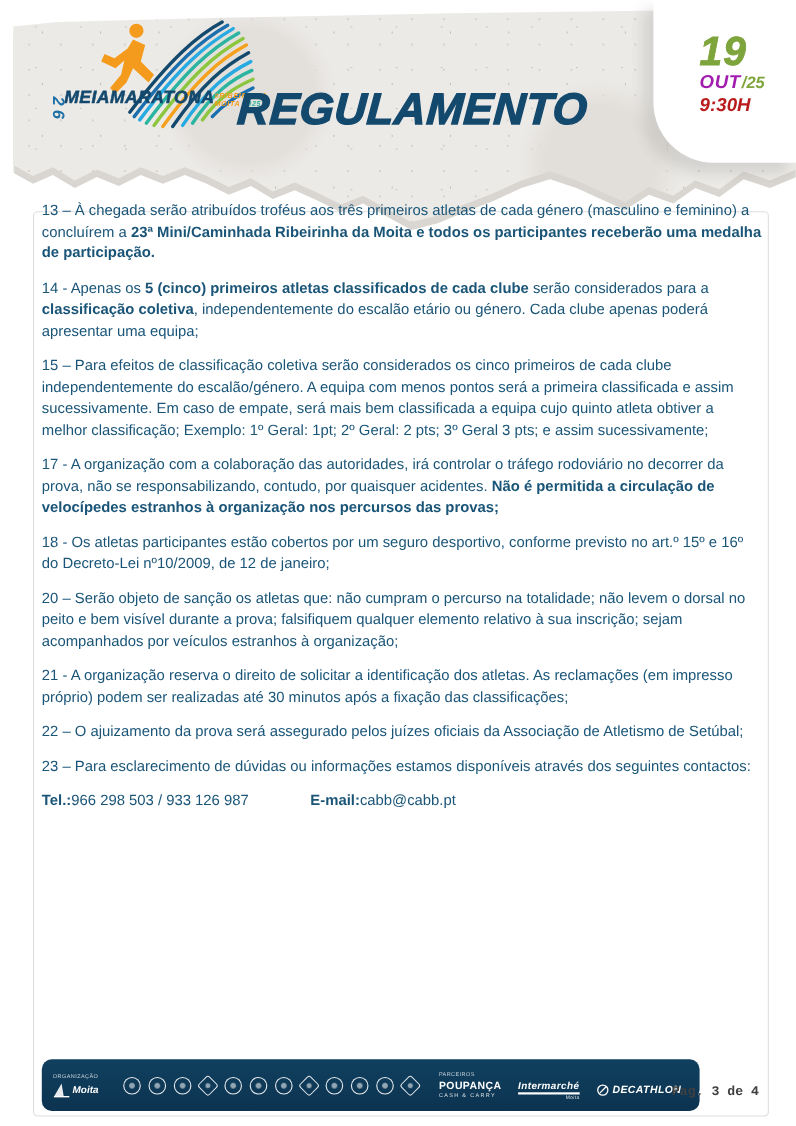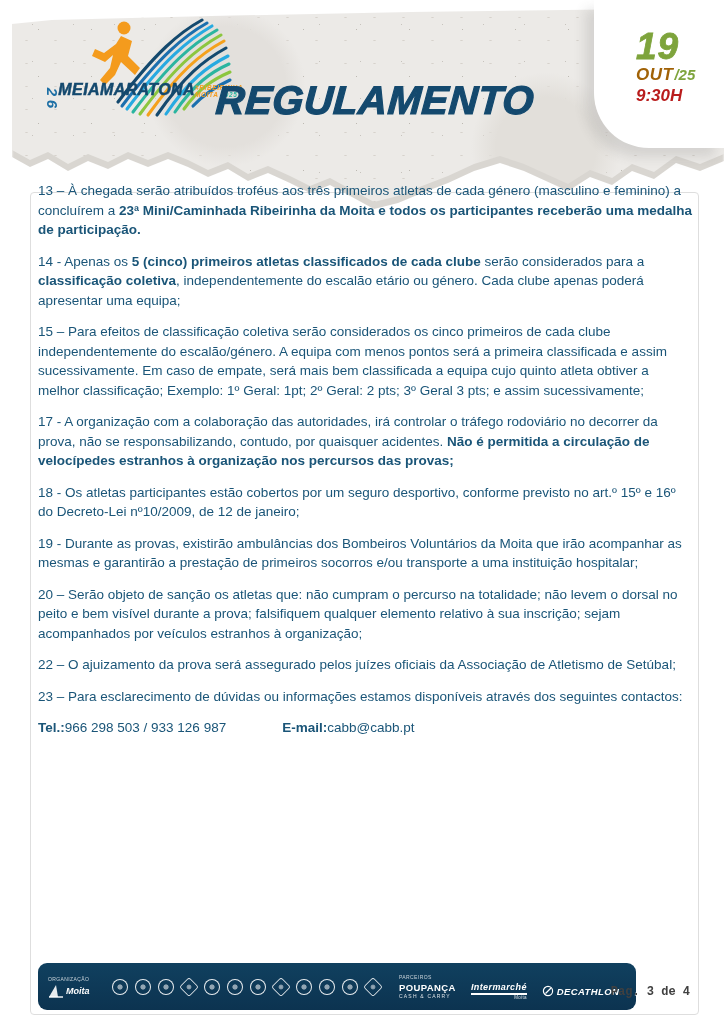--- a/index.html
+++ b/index.html
@@ -55,21 +55,21 @@
   }
   
   .date-badge{
     position:absolute;top:0;right:0;width:130px;height:148px;background:#fff;
     border-bottom-left-radius:55px;z-index:2;
     box-shadow:-9px 9px 12px rgba(70,70,70,.14);
     padding:30px 12px 0 42px;box-sizing:border-box;
   }
   .badge-day{font-size:37px;line-height:34px;font-weight:bold;font-style:italic;color:#7ea43c;-webkit-text-stroke:.8px #7ea43c;letter-spacing:1px;}
   .badge-month-row{display:flex;align-items:baseline;margin-top:1px;}
-  .badge-month{font-size:17px;font-weight:bold;font-style:italic;color:#a16207;letter-spacing:.5px;}
+  .badge-month{font-size:17px;font-weight:bold;font-style:italic;color:#a21caf;letter-spacing:.5px;}
   .badge-year{font-size:15px;font-weight:bold;font-style:italic;color:#7ea43c;margin-left:1px;}
   .badge-time{font-size:17px;font-weight:bold;font-style:italic;color:#b91c1c;margin-top:1px;}
   
   .card{
     position:absolute;left:30px;top:192px;width:667px;height:821px;
     border:1px solid #dedede;border-radius:4px;background:#fff;z-index:0;
   }
   .paragraphs{position:absolute;left:38px;top:181px;width:655px;z-index:2;}
   .paragraphs p{margin:0 0 12px 0;font-size:13.5px;line-height:19.5px;color:#1a5578;}
   .paragraphs .b{font-weight:bold;}
@@ -167,22 +167,22 @@
 
   <div class="card"></div>
 
   <div class="paragraphs">
 
   <p><span>13 – À chegada serão atribuídos troféus aos três primeiros atletas de cada género (masculino e feminino) a concluírem a </span><span class="b">23ª Mini/Caminhada Ribeirinha da Moita e todos os participantes receberão uma medalha de participação.</span></p>
       <p><span>14 - Apenas os </span><span class="b">5 (cinco) primeiros atletas classificados de cada clube</span><span> serão considerados para a </span><span class="b">classificação coletiva</span><span>, independentemente do escalão etário ou género. Cada clube apenas poderá apresentar uma equipa;</span></p>
       <p><span>15 – Para efeitos de classificação coletiva serão considerados os cinco primeiros de cada clube independentemente do escalão/género. A equipa com menos pontos será a primeira classificada e assim sucessivamente. Em caso de empate, será mais bem classificada a equipa cujo quinto atleta obtiver a melhor classificação; Exemplo: 1º Geral: 1pt; 2º Geral: 2 pts; 3º Geral 3 pts; e assim sucessivamente;</span></p>
       <p><span>17 - A organização com a colaboração das autoridades, irá controlar o tráfego rodoviário no decorrer da prova, não se responsabilizando, contudo, por quaisquer acidentes. </span><span class="b">Não é permitida a circulação de velocípedes estranhos à organização nos percursos das provas;</span></p>
       <p><span>18 - Os atletas participantes estão cobertos por um seguro desportivo, conforme previsto no art.º 15º e 16º do Decreto-Lei nº10/2009, de 12 de janeiro;</span></p>
-      <p><span>19 - Durante as provas, existirão ambulâncias dos Bombeiros Voluntários da Moita que irão acompanhar as mesmas e garantirão a prestação de primeiros socorros e/ou transporte a uma instituição hospitalar;</span></p>
       <p><span>20 – Serão objeto de sanção os atletas que: não cumpram o percurso na totalidade; não levem o dorsal no peito e bem visível durante a prova; falsifiquem qualquer elemento relativo à sua inscrição; sejam acompanhados por veículos estranhos à organização;</span></p>
+      <p><span>21 - A organização reserva o direito de solicitar a identificação dos atletas. As reclamações (em impresso próprio) podem ser realizadas até 30 minutos após a fixação das classificações;</span></p>
       <p><span>22 – O ajuizamento da prova será assegurado pelos juízes oficiais da Associação de Atletismo de Setúbal;</span></p>
       <p><span>23 – Para esclarecimento de dúvidas ou informações estamos disponíveis através dos seguintes contactos:</span></p>
       <div class="contact-row">
         <span class="b">Tel.: </span>
         <span>966 298 503 / 933 126 987</span>
         <span class="sep"></span>
         <span class="b">E-mail: </span>
         <span>cabb@cabb.pt</span>
       </div>
     </div>

